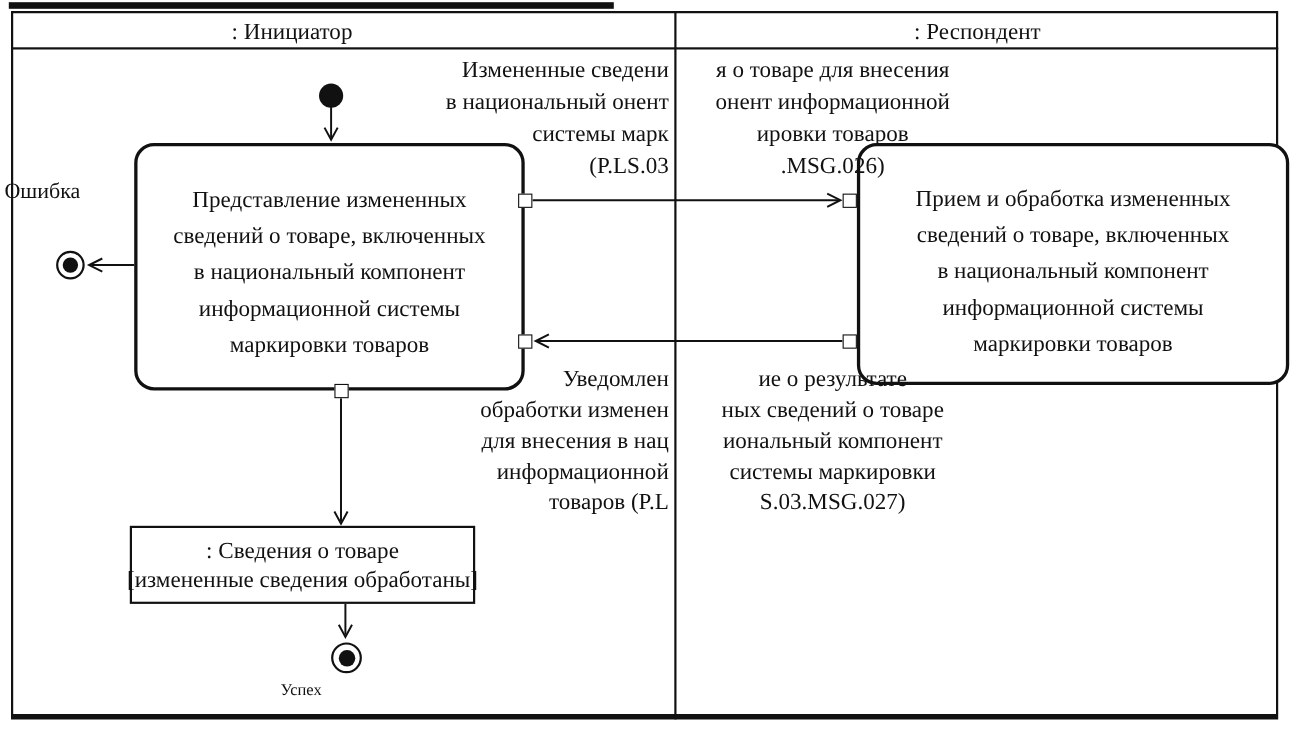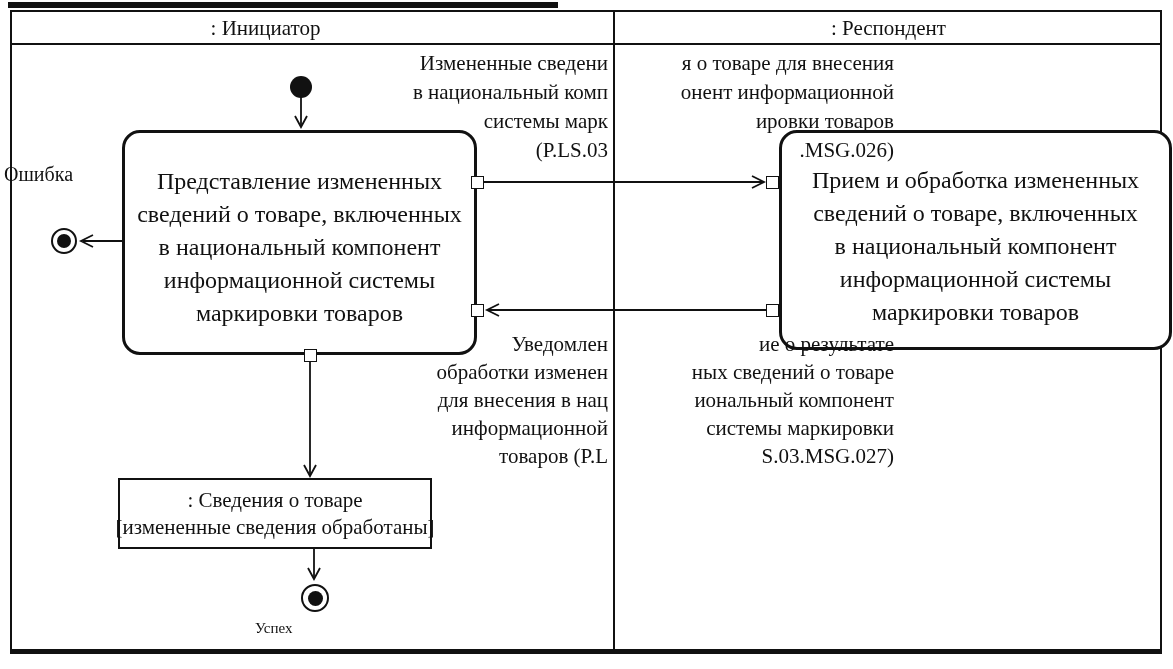--- a/index.html
+++ b/index.html
@@ -22,41 +22,41 @@
   .start-node{left:290px; top:76px; width:22px; height:22px; border-radius:50%; background:var(--ink);}
   .final-node{box-sizing:border-box; border:2.5px solid var(--ink); border-radius:50%; display:flex; align-items:center; justify-content:center; background:var(--paper);}
   .final-node .dot{border-radius:50%; background:var(--ink);}
   .final-error{left:51px; top:228px; width:26px; height:26px;}
   .final-error .dot{width:14px; height:14px;}
   .final-success{left:301px; top:584px; width:28px; height:28px;}
   .final-success .dot{width:15px; height:15px;}
   
   .activity{box-sizing:border-box; border:3px solid var(--ink); border-radius:18px; background:var(--paper);
     display:flex; flex-direction:column; justify-content:center; align-items:center; text-align:center;
-    font-size:24px;}
+    font-size:21px;}
   .activity .aline{line-height:33px; white-space:nowrap;}
   .act-left{left:122px; top:130px; width:355px; height:225px; padding-top:10px;}
   .act-right{left:779px; top:130px; width:393px; height:220px; padding-top:12px;}
   
   .object-node{box-sizing:border-box; left:118px; top:478px; width:314px; height:71px; border:2px solid var(--ink);
     background:var(--paper); display:flex; flex-direction:column; justify-content:center; align-items:center;
     text-align:center; font-size:21px;}
   .object-node .aline{line-height:27px; white-space:nowrap;}
   
   .side-label{left:4px; top:161px; width:118px; font-size:20px; line-height:27px;}
   .success-label{left:255px; top:620px; width:120px; text-align:left; font-size:15px;}
   
   .msg{left:334px; width:560px; font-size:21px;}
   .msg-req{top:49px;}
   .msg-resp{top:330px;}
   .msg-line{display:flex; white-space:nowrap;}
   .msg-req .msg-line{height:29px; line-height:29px;}
   .msg-resp .msg-line{height:28px; line-height:28px;}
   .msg-line .ml{flex:1; text-align:right; padding-right:6px;}
-  .msg-line .mr{flex:1; text-align:right; padding-left:6px;}
+  .msg-line .mr{flex:1; text-align:center; padding-left:6px;}
   
   .pin{box-sizing:border-box; width:13px; height:13px; background:var(--paper); border:1.5px solid var(--ink);}
   .pin1{left:471px; top:176px;}
   .pin2{left:766px; top:176px;}
   .pin3{left:471px; top:304px;}
   .pin4{left:766px; top:304px;}
   .pin5{left:304px; top:349px;}
   svg.overlay{left:0; top:0; pointer-events:none;}
   svg.overlay *{stroke:var(--ink); fill:none; stroke-width:1.8;}
 </style>
@@ -129,21 +129,21 @@
   <div class="abs pin pin3"></div>
   <div class="abs pin pin4"></div>
   <div class="abs pin pin5"></div>
 
   <div class="abs msg msg-req">
     <div class="msg-line">
       <span class="ml">Измененные сведени</span>
       <span class="mr">я о товаре для внесения</span>
     </div>
     <div class="msg-line">
-      <span class="ml">в национальный комп</span>
+      <span class="ml">в национальный онент</span>
       <span class="mr">онент информационной</span>
     </div>
     <div class="msg-line">
       <span class="ml">системы марк</span>
       <span class="mr">ировки товаров</span>
     </div>
     <div class="msg-line">
       <span class="ml">(P.LS.03</span>
       <span class="mr">.MSG.026)</span>
     </div>

